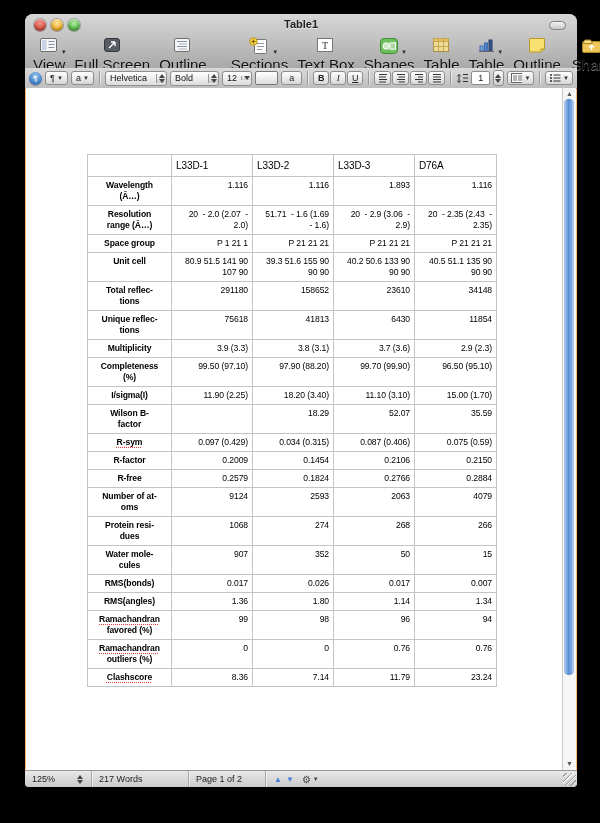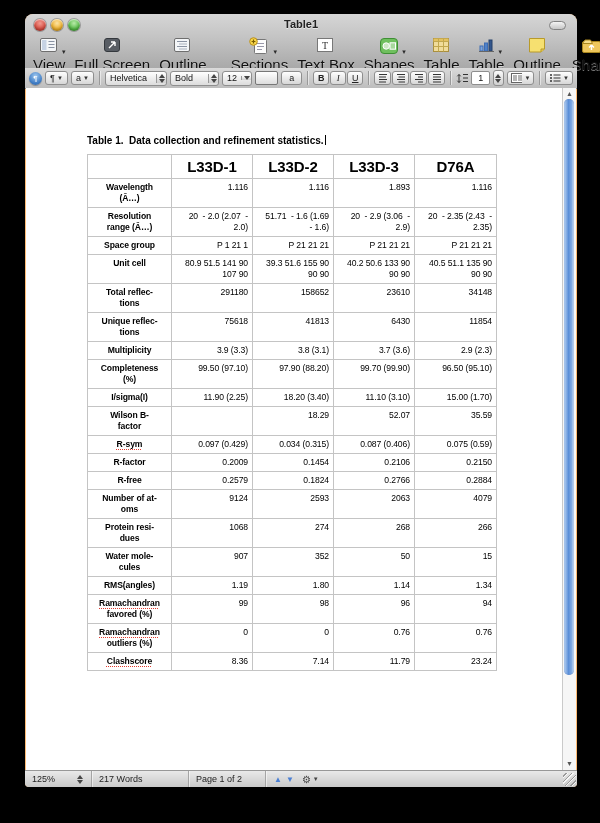--- a/index.html
+++ b/index.html
@@ -65,21 +65,21 @@
   .b{font-weight:bold;} .i{font-style:italic;font-family:"Liberation Serif",serif;} .u{text-decoration:underline;}
   .fb-val{width:20px;height:14px;background:#fff;border:1px solid #8e8e8e;border-radius:2px;
           font-size:9px;display:inline-flex;align-items:center;justify-content:center;color:#111;box-sizing:border-box;}
   
   .content{position:absolute;left:1px;right:1px;top:74px;bottom:16px;background:#fff;overflow:hidden;}
   .doc-title{position:absolute;left:61px;top:47px;font-size:10px;font-weight:bold;color:#000;white-space:pre;}
   .caret{display:inline-block;width:1px;height:10px;background:#000;vertical-align:-1px;margin-left:1px;}
   table.stats{position:absolute;left:61px;top:66px;border-collapse:collapse;table-layout:fixed;width:409px;
               font-size:8.6px;letter-spacing:-0.1px;color:#000;}
   table.stats th,table.stats td{border:1px solid #c4c4c4;padding:3px 4px;vertical-align:top;white-space:pre-wrap;box-sizing:border-box;}
-  table.stats thead th{font-weight:bold;text-align:center;height:22px;vertical-align:middle;font-size:15px;}
+  table.stats thead th{font-weight:normal;text-align:left;height:22px;vertical-align:middle;font-size:10px;}
   td.rowlabel{font-weight:bold;text-align:center;line-height:11px;}
   td.val{text-align:right;line-height:11px;}
   .squiggle{text-decoration:underline dotted #e23a2e;text-decoration-thickness:1px;text-underline-offset:2px;text-decoration-skip-ink:none;}
   
   .vscroll{position:absolute;top:74px;bottom:16px;right:1px;width:13px;background:#f6f6f6;border-left:1px solid #cacaca;}
   .sb-arrow{position:absolute;left:0;right:0;height:11px;display:flex;align-items:center;justify-content:center;font-size:7px;color:#555;}
   .sb-arrow.up{top:0;} .sb-arrow.down{bottom:2px;}
   .sb-thumb{position:absolute;left:1px;width:10px;top:11px;height:576px;border-radius:5px;
             background:linear-gradient(90deg,#bcd4f2,#5b8fd8 45%,#7fa9e4 75%,#cfe0f5);
             box-shadow:inset 0 0 1px #3a6cb4;}
@@ -365,21 +365,20 @@
           <circle cx="2" cy="8" r="1" fill="#333"></circle>
           <rect x="4.5" y="1.5" width="7" height="1" fill="#333"></rect>
           <rect x="4.5" y="4.5" width="7" height="1" fill="#333"></rect>
           <rect x="4.5" y="7.5" width="7" height="1" fill="#333"></rect>
         </svg>
         <span class="c">▼</span>
       </span>
   </div>
 
   <div class="content">
-    <div class="doc-title"><span>Table 1.  Data collection and refinement statistics.</span><span class="caret"></span></div>
     <table class="stats">
         <colgroup>
           <col style="width: 84px;">
           <col style="width: 81px;">
           <col style="width: 81px;">
           <col style="width: 81px;">
           <col style="width: 82px;">
         </colgroup>
         <thead>
           <tr>
@@ -505,22 +504,29 @@
             <td class="val">266</td>
           </tr>
           <tr>
             <td class="rowlabel"><span>Water mole-</span><br><span>cules</span></td>
             <td class="val">907</td>
             <td class="val">352</td>
             <td class="val">50</td>
             <td class="val">15</td>
           </tr>
           <tr>
+            <td class="rowlabel"><span>RMS(bonds)</span></td>
+            <td class="val">0.017</td>
+            <td class="val">0.026</td>
+            <td class="val">0.017</td>
+            <td class="val">0.007</td>
+          </tr>
+          <tr>
             <td class="rowlabel"><span>RMS(angles)</span></td>
-            <td class="val">1.19</td>
+            <td class="val">1.36</td>
             <td class="val">1.80</td>
             <td class="val">1.14</td>
             <td class="val">1.34</td>
           </tr>
           <tr>
             <td class="rowlabel"><span class="squiggle">Ramachandran</span><br><span>favored (%)</span></td>
             <td class="val">99</td>
             <td class="val">98</td>
             <td class="val">96</td>
             <td class="val">94</td>

